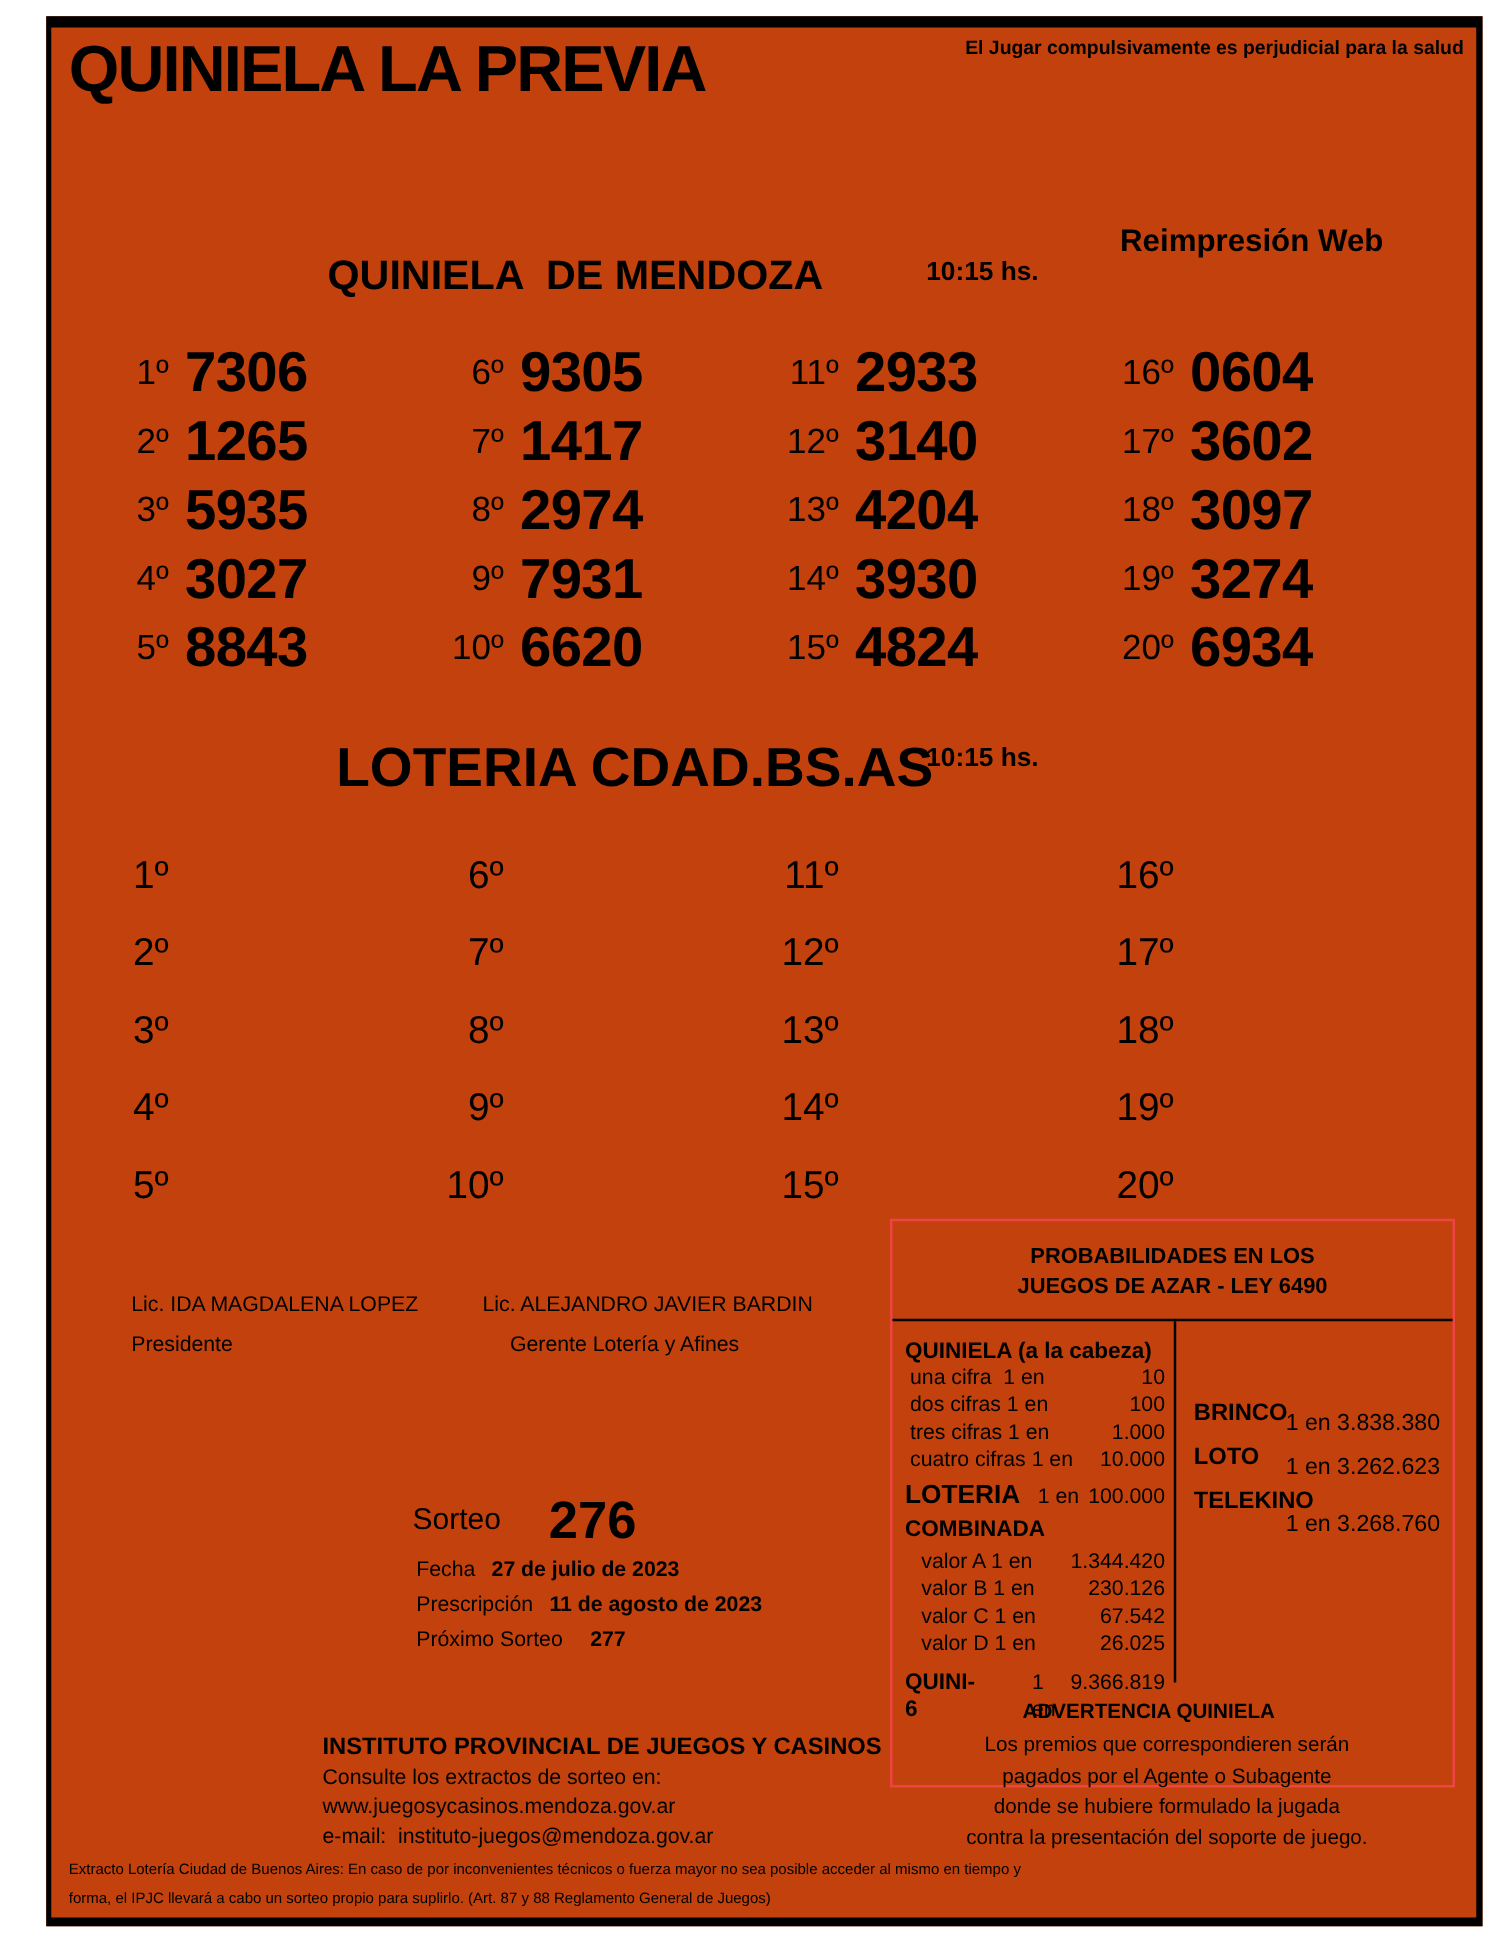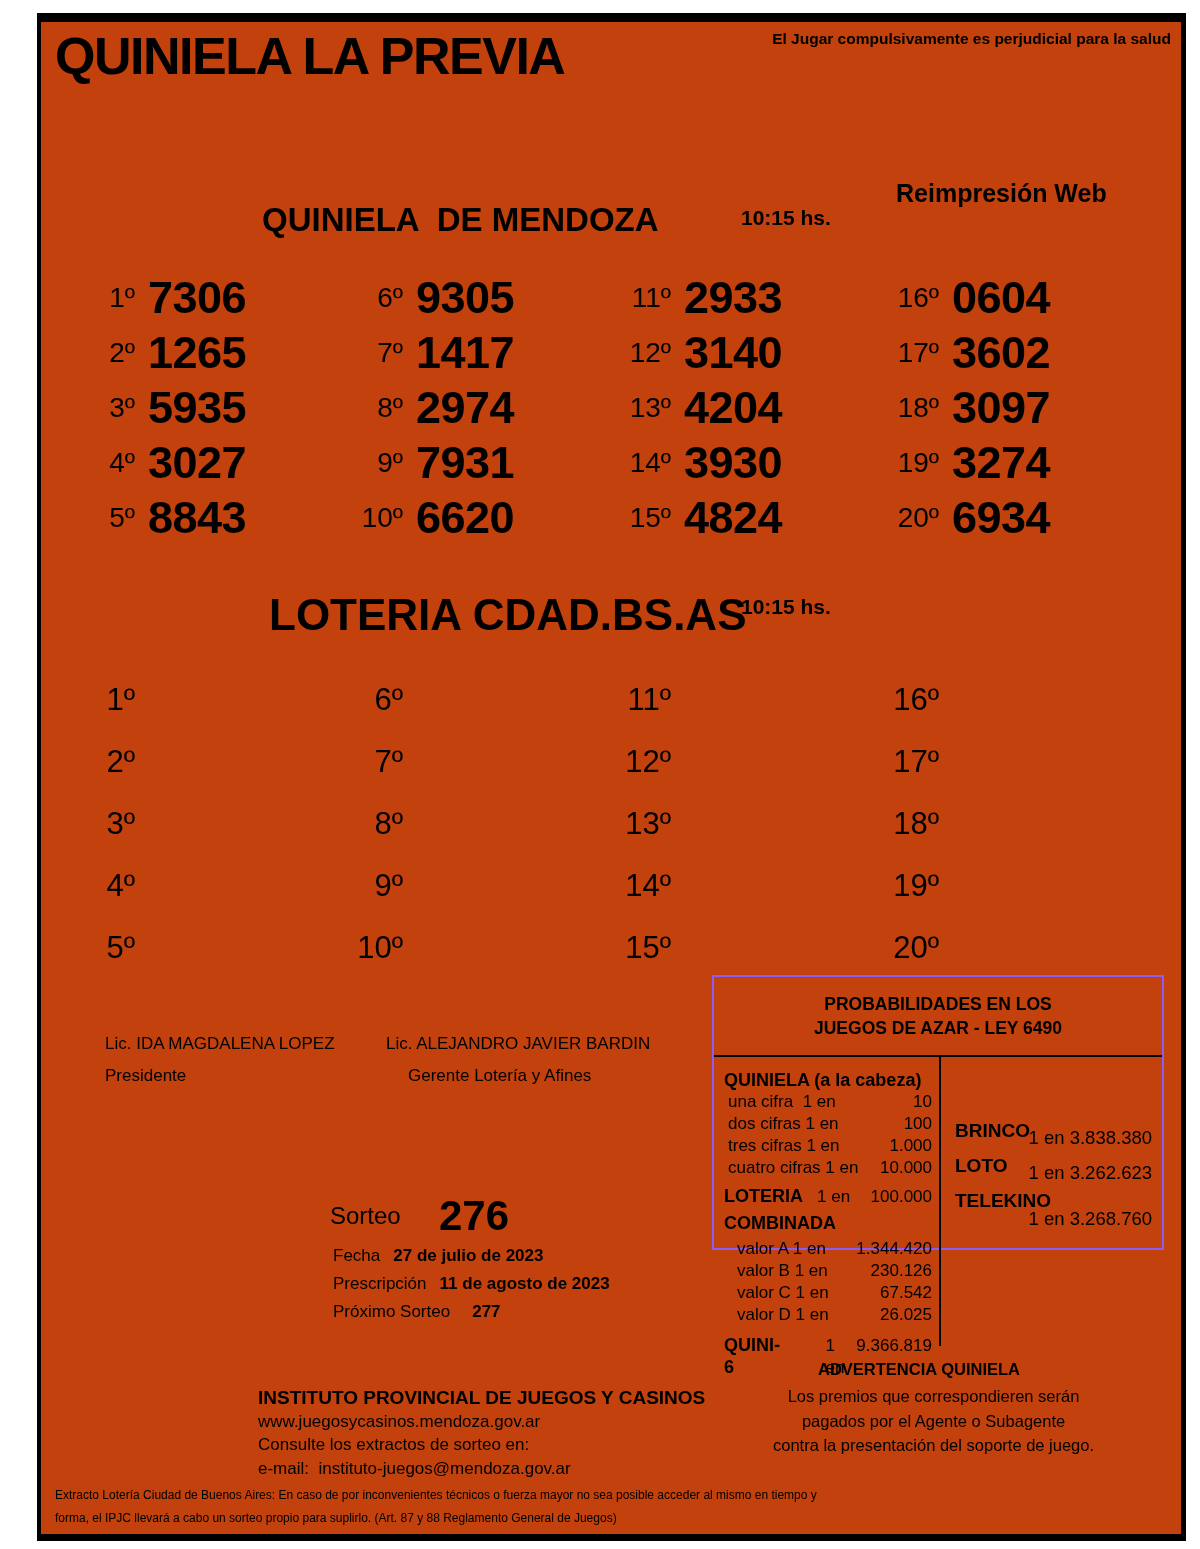--- a/index.html
+++ b/index.html
@@ -35,33 +35,33 @@
 
   .bgrid { left:30px; top:647px; display:flex; }
   .bcell { height:62px; display:flex; align-items:center; }
   .bord { width:64px; text-align:right; font-size:31px; margin-right:13px; flex:none; }
 
   .official-name1 { left:64px;  top:1012px; font-size:17px; }
   .official-role1 { left:64px;  top:1044px; font-size:17px; }
   .official-name2 { left:345px; top:1012px; font-size:17px; }
   .official-role2 { left:367px; top:1044px; font-size:17px; }
 
-  .prob { left:671px; top:953px; width:452px; height:275px; border:2px solid #8b5cf6; box-sizing:border-box; }
+  .prob { left:671px; top:953px; width:452px; height:455px; border:2px solid #ef4444; box-sizing:border-box; }
   .prob-header { height:80px; box-sizing:border-box; border-bottom:2px solid #000;
                  text-align:center; font-weight:bold; font-size:17.5px; line-height:24px; padding-top:15px; }
   .prob-body { display:flex; height:289px; }
   .prob-left { width:227px; box-sizing:border-box; border-right:2px solid #000; padding:12px 7px 0 10px; }
   .prob-right { flex:1; box-sizing:border-box; padding:64px 10px 0 14px; }
   .psec { font-weight:bold; font-size:18px; line-height:22px; }
   .prow { display:flex; justify-content:space-between; font-size:17px; line-height:22px; }
   .prow .plabel { padding-left:4px; }
   .prow.cmb .plabel { padding-left:13px; }
   .gap4 { height:4px; } .gap6 { height:6px; } .gap8 { height:8px; }
   .loteria-row, .quini-row { display:flex; font-size:17px; line-height:22px; align-items:baseline; }
-  .loteria-row .gname { font-size:18px; }
+  .loteria-row .gname { font-size:21px; }
   .loteria-row .mid { margin-left:14px; }
   .loteria-row .pval, .quini-row .pval { margin-left:auto; }
   .quini-row .gname { font-size:18px; }
   .quini-row .mid { margin-left:40px; }
   .game { margin-bottom:8px; }
   .game .gname { font-weight:bold; font-size:19px; line-height:20px; display:block; }
   .game .gval { display:block; text-align:right; font-size:18.5px; line-height:20px; }
   .game.off13 .gval { margin-top:-13px; }
   .game.off2 .gval { margin-top:-2px; }
   .poceada-row { margin-top:26px; display:flex; align-items:baseline; font-size:18.5px; }
@@ -347,29 +347,30 @@
   </div>
   <div class="abs draw-line prescripcion">
     <span>Prescripción</span><span class="dval">11 de agosto de 2023</span>
   </div>
   <div class="abs draw-line proximo">
     <span>Próximo Sorteo</span><span class="dval">277</span>
   </div>
 
   <div class="abs inst">
     <div class="inst-name">INSTITUTO PROVINCIAL DE JUEGOS Y CASINOS</div>
+    <div class="inst-line">Consulte los extractos de sorteo en:</div>
     <div class="inst-line">www.juegosycasinos.mendoza.gov.ar</div>
-    <div class="inst-line">Consulte los extractos de sorteo en:</div>
     <div class="inst-line pre">e-mail:  instituto-juegos@mendoza.gov.ar</div>
   </div>
 
   <div class="abs adv-title">ADVERTENCIA QUINIELA</div>
   <div class="abs adv-lines">
     <div>Los premios que correspondieren serán</div>
     <div>pagados por el Agente o Subagente</div>
+    <div>donde se hubiere formulado la jugada</div>
     <div>contra la presentación del soporte de juego.</div>
   </div>
 
   <div class="abs footer">
     <div>Extracto Lotería Ciudad de Buenos Aires: En caso de por inconvenientes técnicos o fuerza mayor no sea posible acceder al mismo en tiempo y</div>
     <div>forma, el IPJC llevará a cabo un sorteo propio para suplirlo. (Art. 87 y 88 Reglamento General de Juegos)</div>
   </div>
 
 </div>
 

